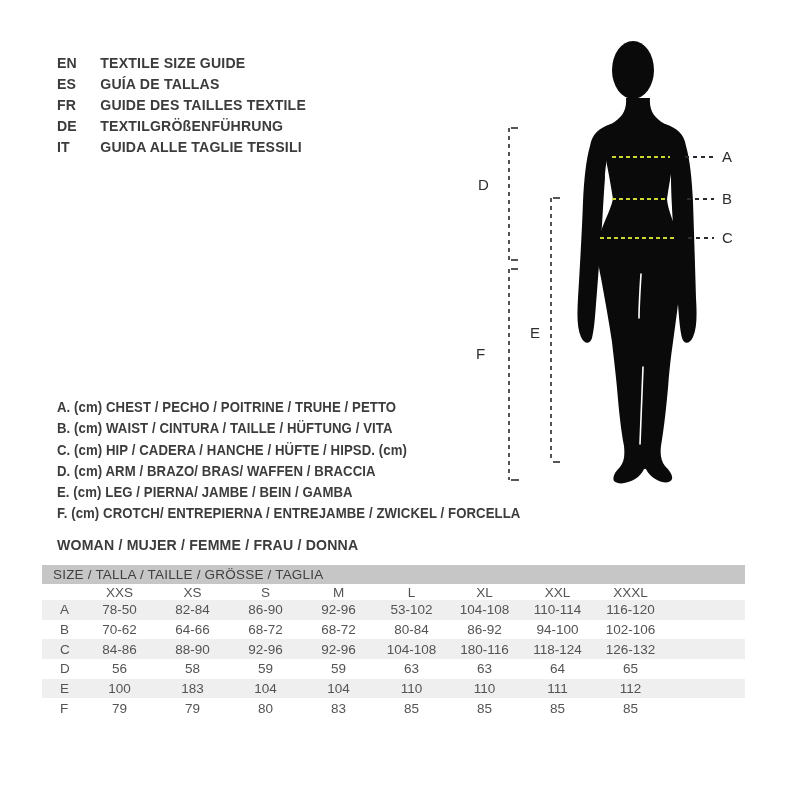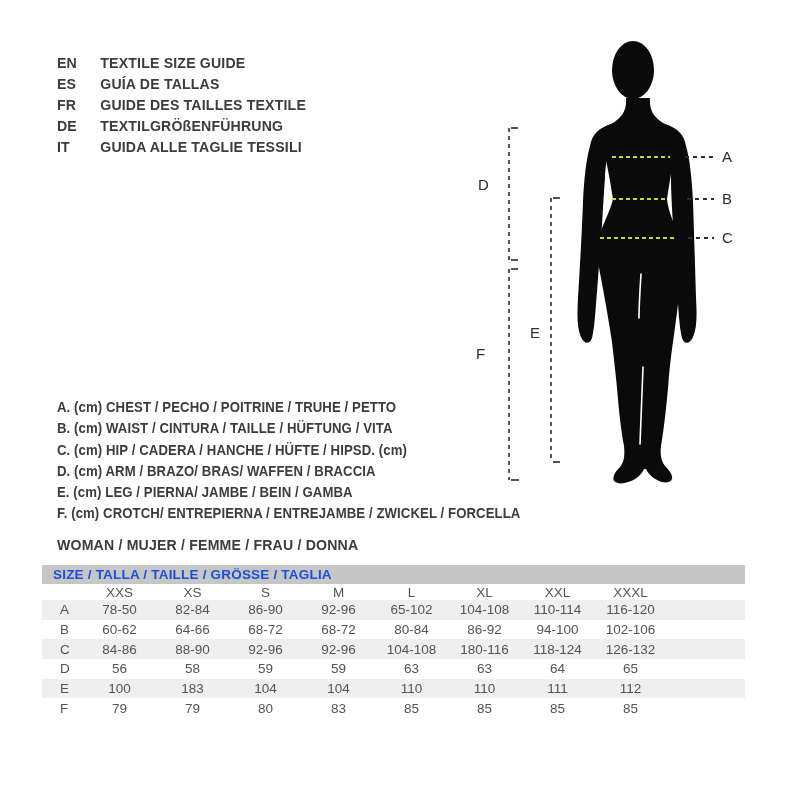--- a/index.html
+++ b/index.html
@@ -14,21 +14,21 @@
   .figure-svg{position:absolute;left:460px;top:20px;width:320px;height:470px;}
   .fig-label{position:absolute;font-size:15px;color:#2e2e2e;line-height:16px;}
   
   .legend{position:absolute;left:57px;top:397px;transform:scaleX(.94);transform-origin:0 0;}
   .legend-item{font-size:14px;font-weight:600;line-height:21.3px;letter-spacing:.1px;white-space:nowrap;}
   
   .gender-title{position:absolute;left:57px;top:536px;font-size:15px;font-weight:600;letter-spacing:.2px;
                 transform:scaleX(.94);transform-origin:0 0;white-space:nowrap;}
   
   .size-table{position:absolute;left:42px;top:565px;width:703px;}
-  .size-band{height:19px;line-height:19px;background:#c6c6c6;color:#1d4ed8;font-size:13.5px;font-weight:700;
+  .size-band{height:19px;line-height:19px;background:#c6c6c6;color:#404040;font-size:13.5px;font-weight:400;
              padding-left:11px;letter-spacing:.2px;box-sizing:border-box;}
   .thead-row,.t-row{display:flex;align-items:center;width:703px;}
   .thead-row{height:16px;color:#545454;font-size:13.5px;}
   .t-row{height:19.7px;color:#545454;font-size:13.5px;}
   .t-row.stripe{background:#efefef;}
   .cell-label{flex:0 0 41px;padding-left:18px;box-sizing:border-box;}
   .cell{flex:0 0 73px;text-align:center;}
   .thead-row .cell-label{visibility:hidden;}
 </style>
 </head>
@@ -150,28 +150,28 @@
         <span class="cell">XXL</span>
         <span class="cell">XXXL</span>
       </div>
     <div id="rowsBlock">
         <div class="t-row stripe">
           <span class="cell-label">A</span>
           <span class="cell">78-50</span>
           <span class="cell">82-84</span>
           <span class="cell">86-90</span>
           <span class="cell">92-96</span>
-          <span class="cell">65-102</span>
+          <span class="cell">53-102</span>
           <span class="cell">104-108</span>
           <span class="cell">110-114</span>
           <span class="cell">116-120</span>
         </div>
         <div class="t-row">
           <span class="cell-label">B</span>
-          <span class="cell">60-62</span>
+          <span class="cell">70-62</span>
           <span class="cell">64-66</span>
           <span class="cell">68-72</span>
           <span class="cell">68-72</span>
           <span class="cell">80-84</span>
           <span class="cell">86-92</span>
           <span class="cell">94-100</span>
           <span class="cell">102-106</span>
         </div>
         <div class="t-row stripe">
           <span class="cell-label">C</span>

